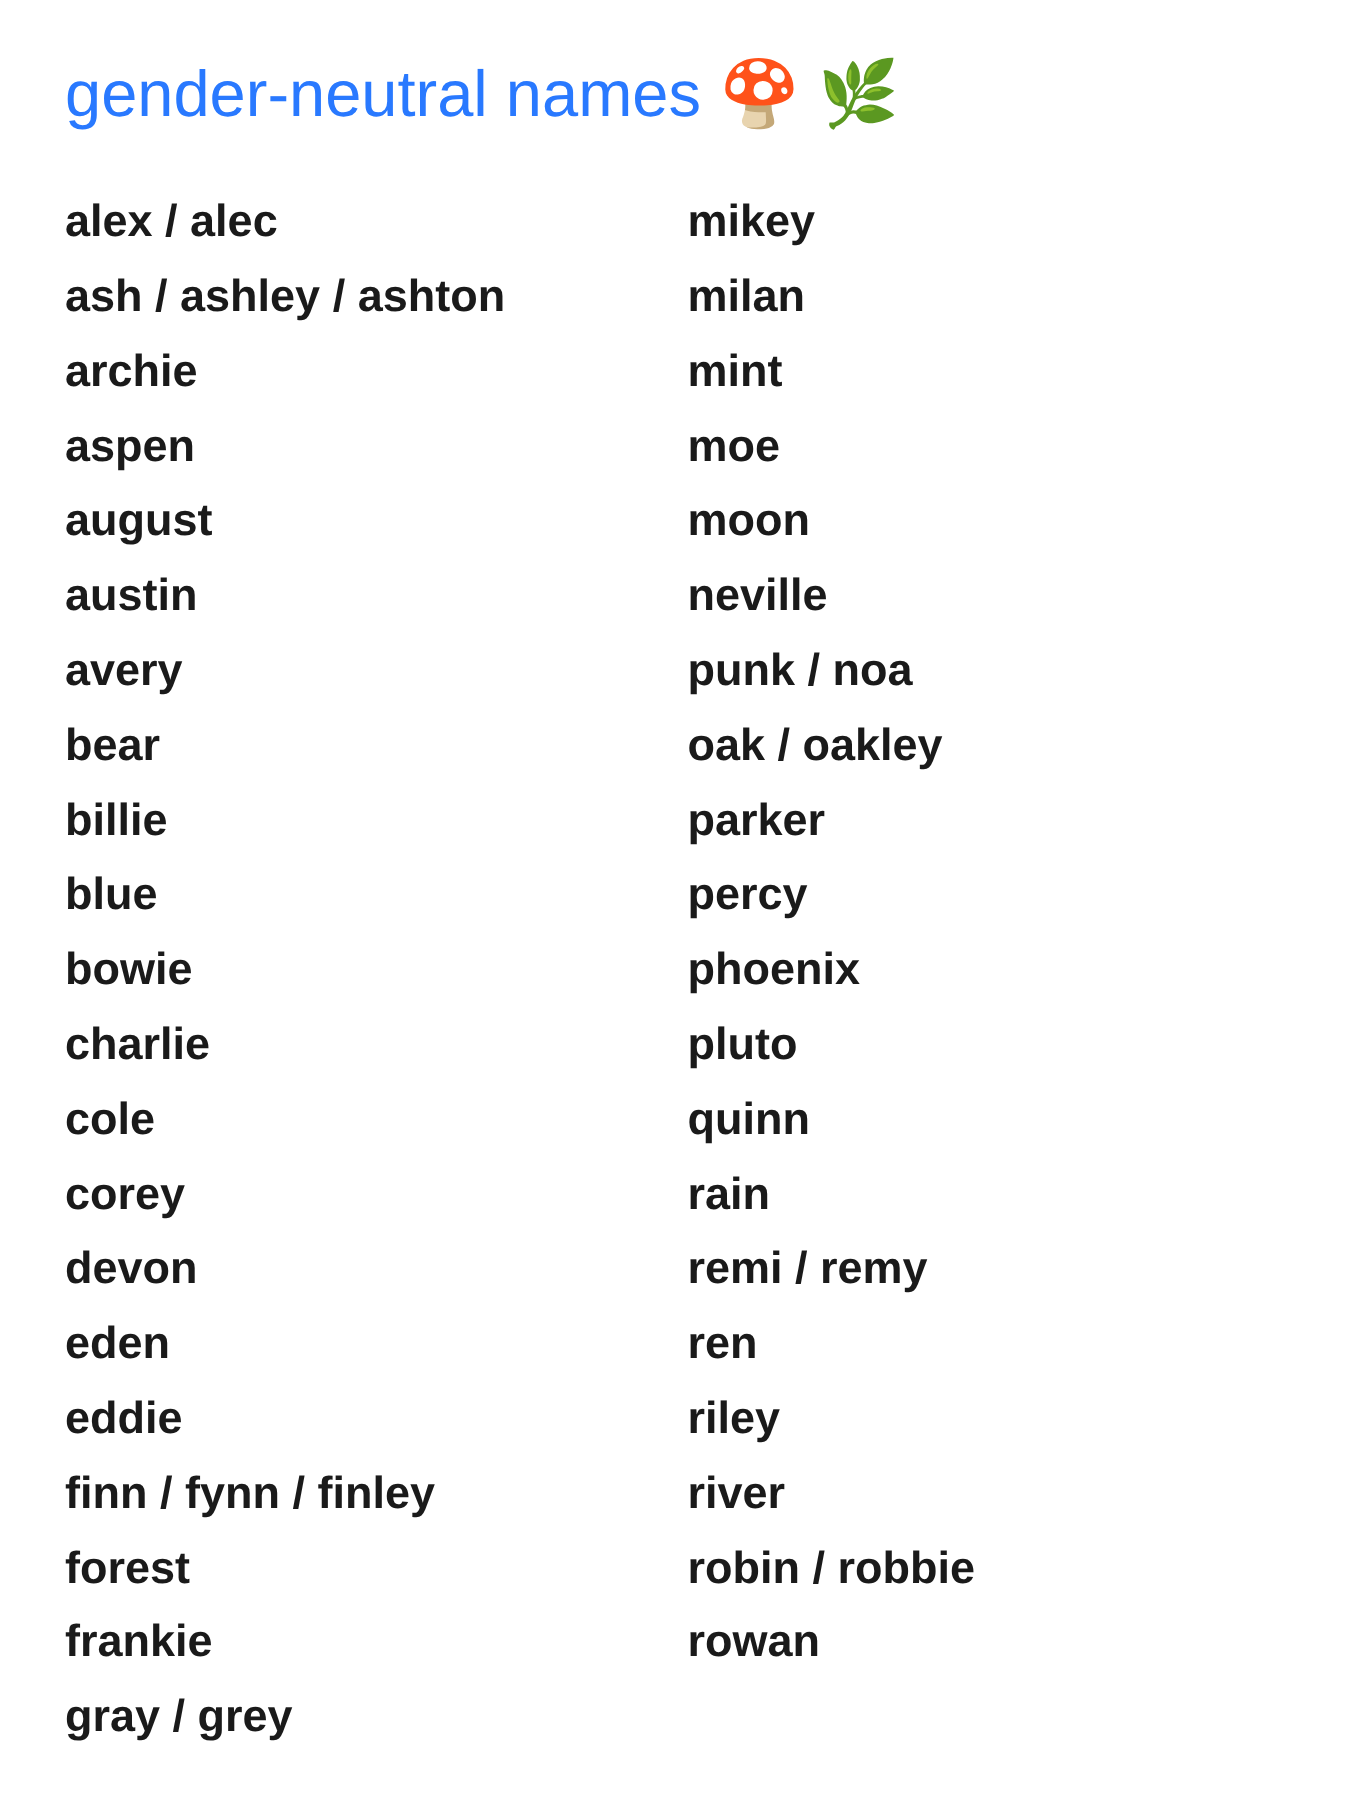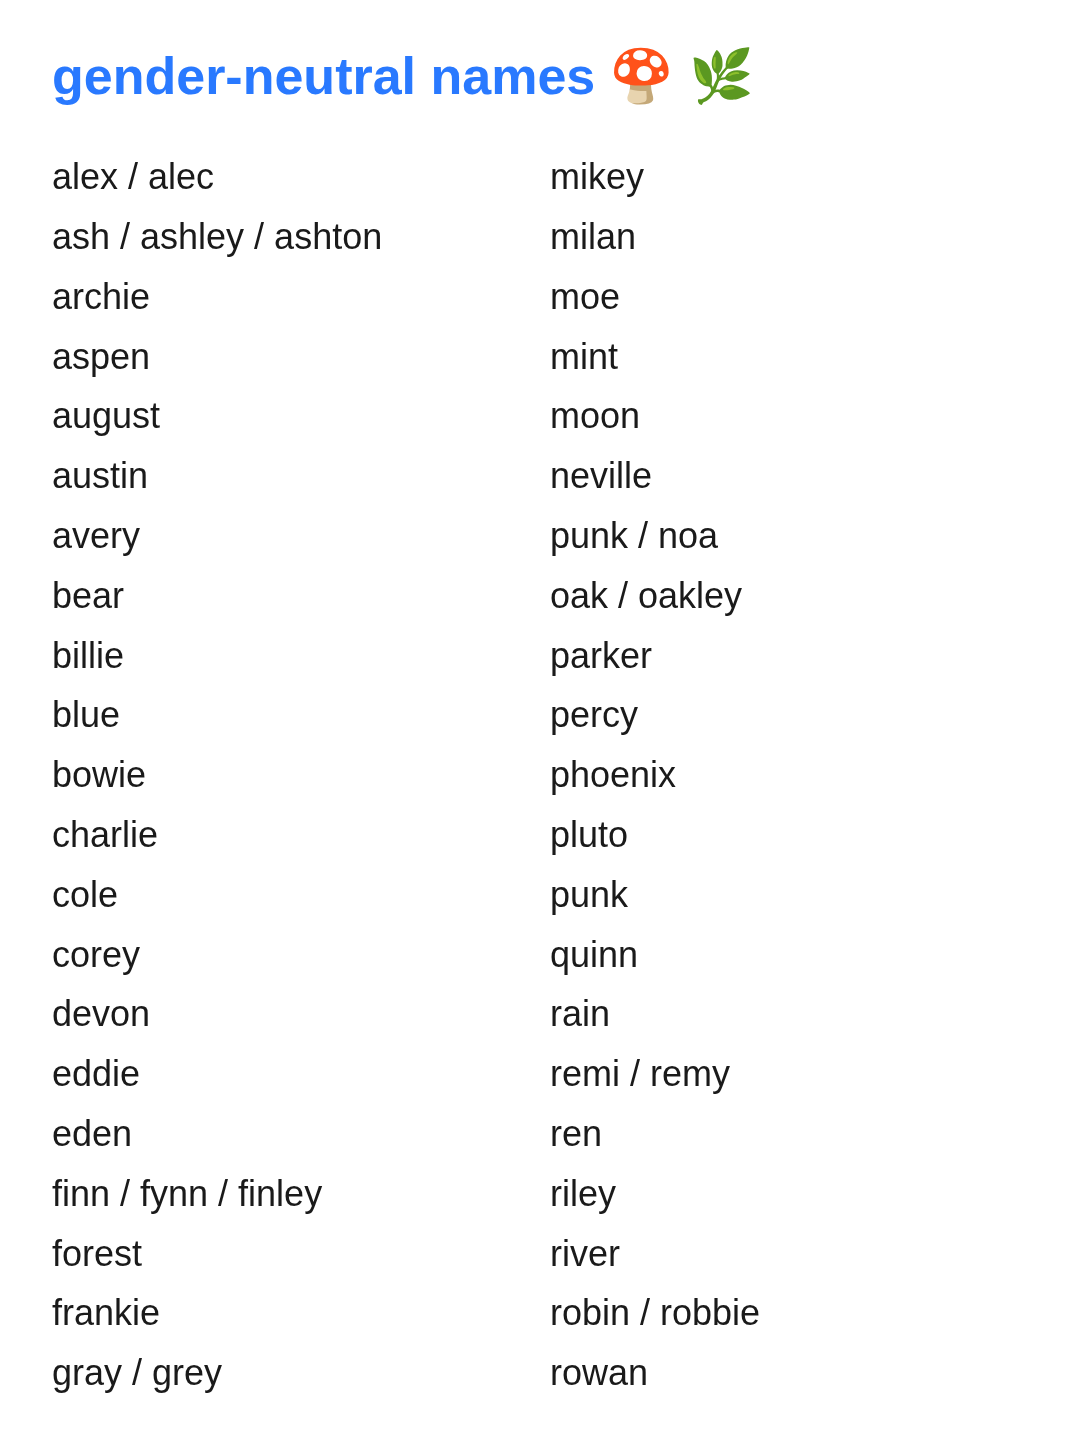--- a/index.html
+++ b/index.html
@@ -11,36 +11,36 @@
     body {
       background: #ffffff;
       font-family: -apple-system, BlinkMacSystemFont, 'Segoe UI', Arial, sans-serif;
       padding: 48px 52px 60px 52px;
       width: 1080px;
       min-height: 1440px;
     }
 
     .page-title {
       font-size: 52px;
-      font-weight: 700;
+      font-weight: 400;
       color: #2979ff;
       margin-bottom: 42px;
       line-height: 1.1;
     }
 
     .names-grid {
       display: grid;
       grid-template-columns: 1fr 1fr;
       column-gap: 20px;
       row-gap: 0;
     }
 
     .name-item {
       font-size: 36px;
-      font-weight: 400;
+      font-weight: 700;
       color: #1a1a1a;
       line-height: 1.55;
       padding: 2px 0;
     }
   </style>
 </head>
 <body>
 
 <h1 class="page-title">
   <span>gender-neutral names</span>
@@ -57,41 +57,40 @@
       <div class="name-item">austin</div>
       <div class="name-item">avery</div>
       <div class="name-item">bear</div>
       <div class="name-item">billie</div>
       <div class="name-item">blue</div>
       <div class="name-item">bowie</div>
       <div class="name-item">charlie</div>
       <div class="name-item">cole</div>
       <div class="name-item">corey</div>
       <div class="name-item">devon</div>
+      <div class="name-item">eden</div>
       <div class="name-item">eddie</div>
-      <div class="name-item">eden</div>
       <div class="name-item">finn / fynn / finley</div>
       <div class="name-item">forest</div>
       <div class="name-item">frankie</div>
       <div class="name-item">gray / grey</div>
     </div>
   <div class="right-column" id="right-col">
       <div class="name-item">mikey</div>
       <div class="name-item">milan</div>
+      <div class="name-item">mint</div>
       <div class="name-item">moe</div>
-      <div class="name-item">mint</div>
       <div class="name-item">moon</div>
       <div class="name-item">neville</div>
       <div class="name-item">punk / noa</div>
       <div class="name-item">oak / oakley</div>
       <div class="name-item">parker</div>
       <div class="name-item">percy</div>
       <div class="name-item">phoenix</div>
       <div class="name-item">pluto</div>
-      <div class="name-item">punk</div>
       <div class="name-item">quinn</div>
       <div class="name-item">rain</div>
       <div class="name-item">remi / remy</div>
       <div class="name-item">ren</div>
       <div class="name-item">riley</div>
       <div class="name-item">river</div>
       <div class="name-item">robin / robbie</div>
       <div class="name-item">rowan</div>
     </div>
 </div>

